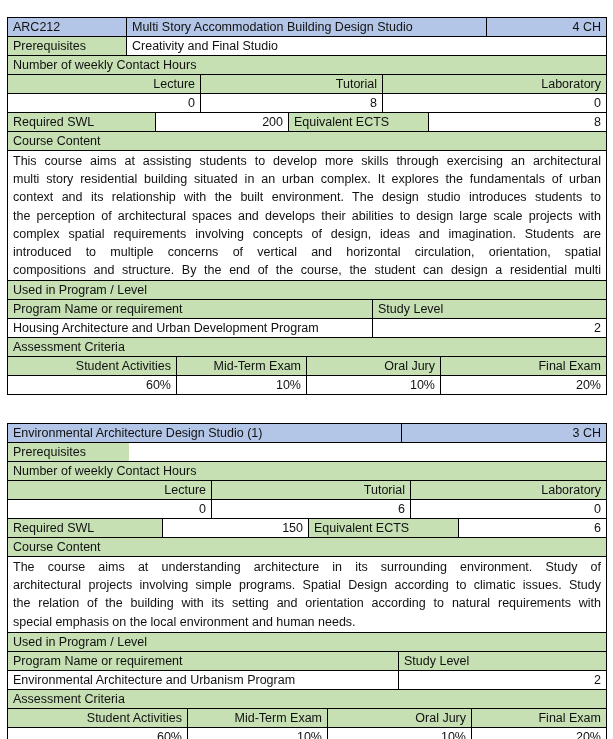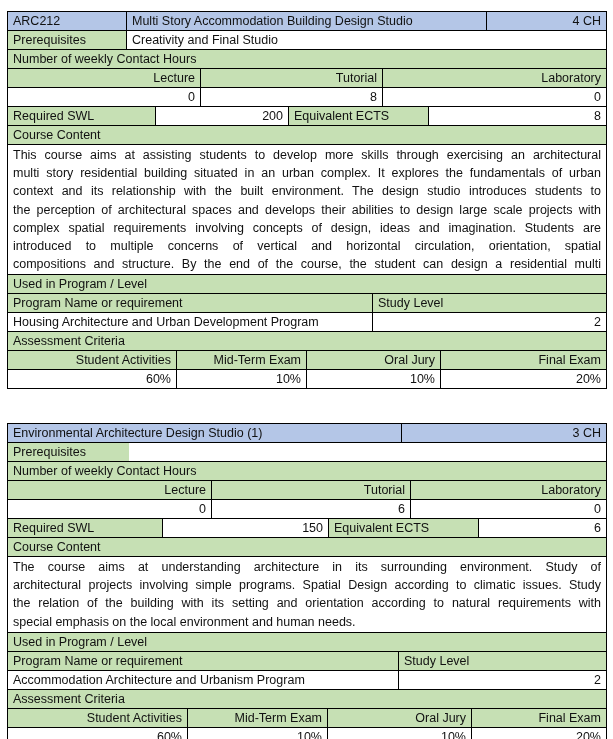--- a/index.html
+++ b/index.html
@@ -12,21 +12,21 @@
   .blue { background:#b4c6e7; }
   .green { background:#c6e0b4; }
   .white { background:#ffffff; }
   .para { padding:1px 5px 1px 5px; line-height:18.2px; text-align:justify; background:#fff; }
   .para span { display:block; text-align:justify; text-align-last:justify; }
   .para span.last { text-align-last:left; }
 </style>
 </head>
 <body>
 
-<div class="course" style="top:11px;">
+<div class="course" style="top:17px;">
   <div class="row first">
     <div class="cell blue" style="width:119px">ARC212</div>
     <div class="cell blue" style="width:360px">Multi Story Accommodation Building Design Studio</div>
     <div class="cell blue c" style="flex:1">4 CH</div>
   </div>
   <div class="row">
     <div class="cell green" style="width:119px">Prerequisites</div>
     <div class="cell white" style="flex:1">Creativity and Final Studio</div>
   </div>
   <div class="row">
@@ -106,21 +106,21 @@
     <div class="cell green c" style="width:199px">Tutorial</div>
     <div class="cell green c" style="flex:1">Laboratory</div>
   </div>
   <div class="row">
     <div class="cell white c" style="width:204px">0</div>
     <div class="cell white c" style="width:199px">6</div>
     <div class="cell white c" style="flex:1">0</div>
   </div>
   <div class="row">
     <div class="cell green" style="width:155px">Required SWL</div>
-    <div class="cell white c" style="width:166px">150</div>
+    <div class="cell white c" style="width:146px">150</div>
     <div class="cell green" style="width:150px">Equivalent ECTS</div>
     <div class="cell white c" style="flex:1">6</div>
   </div>
   <div class="row">
     <div class="cell green" style="flex:1">Course Content</div>
   </div>
   <div class="row">
     <div class="para" style="flex:1">
       <span>The course aims at understanding architecture in its surrounding environment. Study of</span>
       <span>architectural projects involving simple programs. Spatial Design according to climatic issues. Study</span>
@@ -129,21 +129,21 @@
     </div>
   </div>
   <div class="row">
     <div class="cell green" style="flex:1">Used in Program / Level</div>
   </div>
   <div class="row">
     <div class="cell green" style="width:391px">Program Name or requirement</div>
     <div class="cell green" style="flex:1">Study Level</div>
   </div>
   <div class="row">
-    <div class="cell white" style="width:391px">Accommodation Architecture and Urbanism Program</div>
+    <div class="cell white" style="width:391px">Environmental Architecture and Urbanism Program</div>
     <div class="cell white c" style="flex:1">2</div>
   </div>
   <div class="row">
     <div class="cell green" style="flex:1">Assessment Criteria</div>
   </div>
   <div class="row">
     <div class="cell green c" style="width:180px">Student Activities</div>
     <div class="cell green c" style="width:140px">Mid-Term Exam</div>
     <div class="cell green c" style="width:144px">Oral Jury</div>
     <div class="cell green c" style="flex:1">Final Exam</div>

